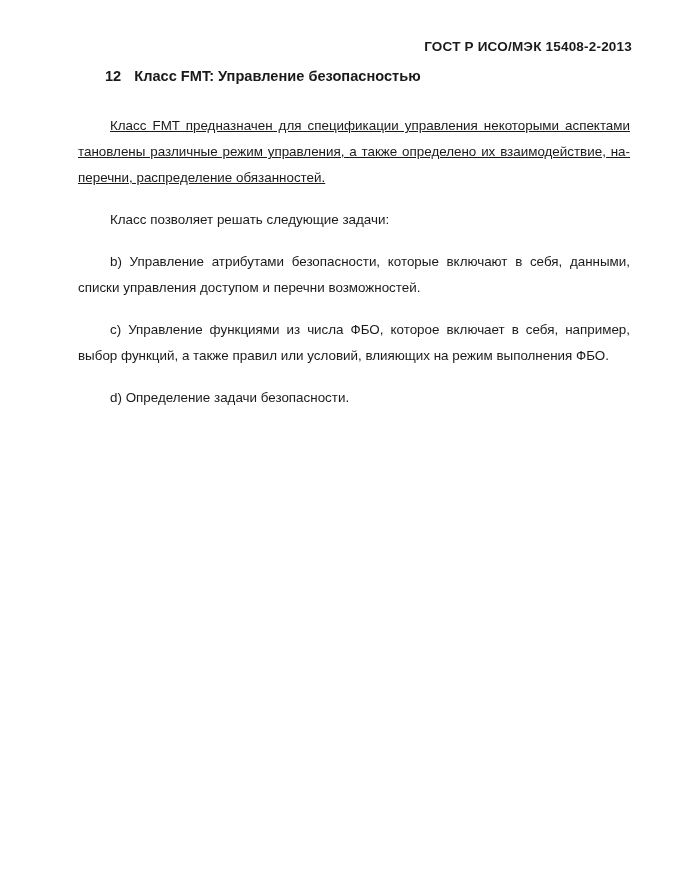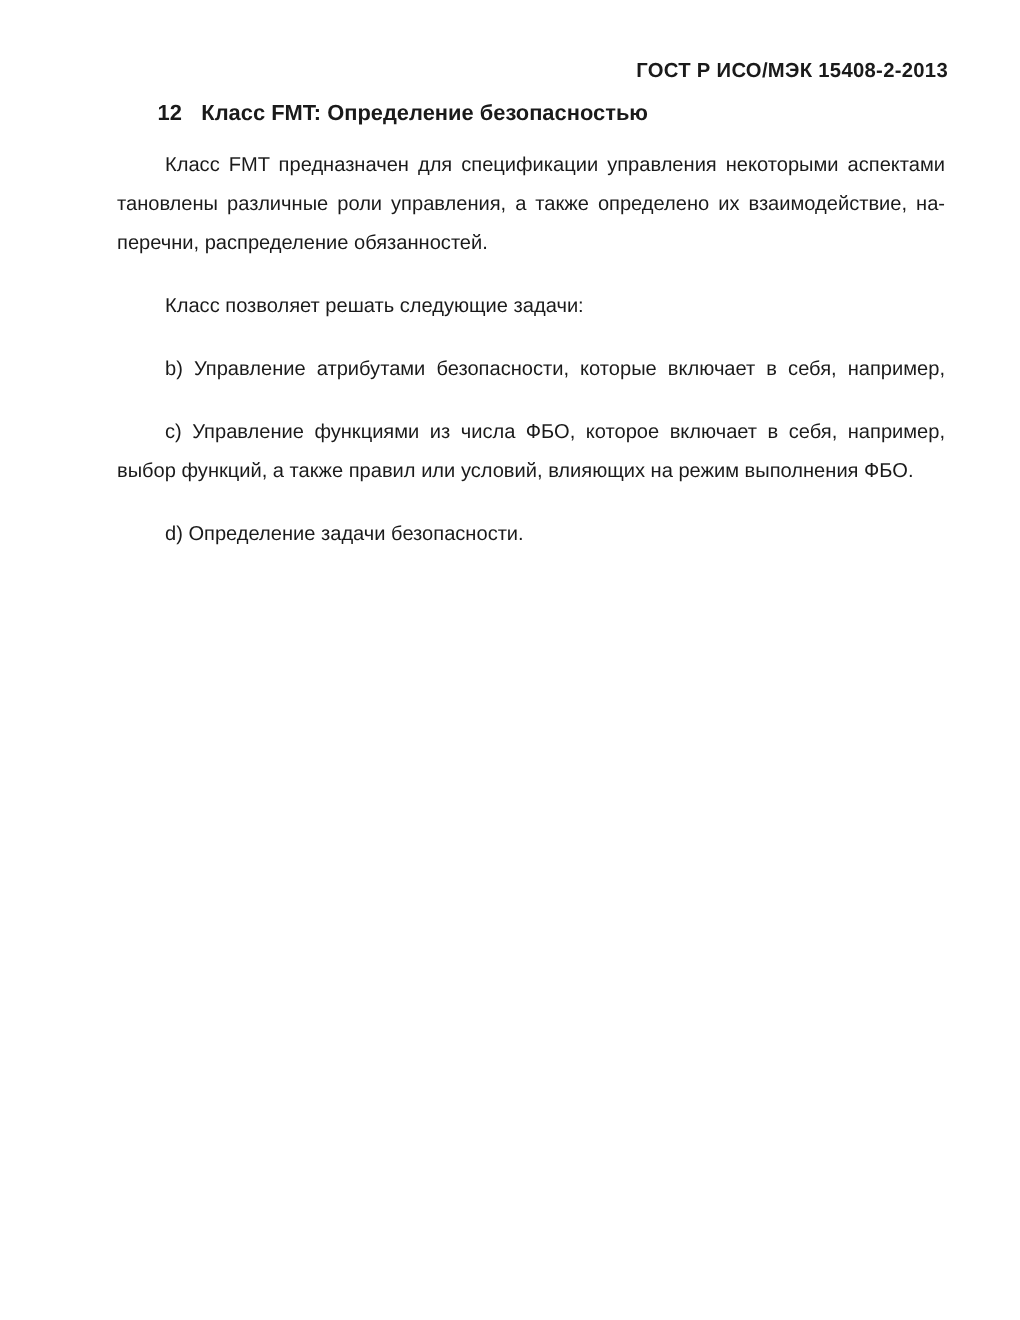--- a/index.html
+++ b/index.html
@@ -37,21 +37,21 @@
   }
   .section-number { margin-right: 13px; }
   .body-text {
     position: absolute;
     top: 97px;
     left: 78px;
     width: 552px;
     font-size: 13.4px;
   }
   .paragraph { margin-top: 16px; }
-  .paragraph:first-child { margin-top: 0; }
+  .paragraph:first-child { margin-top: 16px; text-decoration: underline; }
   .line {
     line-height: 26px;
     text-align: justify;
     text-align-last: justify;
   }
   .line.last-line { text-align-last: left; }
   .line.first-line { text-indent: 32px; }
   .page-number {
     position: absolute;
     top: 824px;
@@ -63,34 +63,35 @@
   }
 </style>
 </head>
 <body>
 
 <div class="page">
   <div class="running-header">ГОСТ Р ИСО/МЭК 15408-2-2013</div>
 
   <div class="section-heading">
     <span class="section-number">12</span>
-    <span class="section-title">Класс FMT: Определение безопасностью</span>
+    <span class="section-title">Класс FMT: Управление безопасностью</span>
   </div>
 
   <div class="body-text">
       <div class="paragraph">
         <div class="line first-line">Класс FMT предназначен для спецификации управления некоторыми аспектами</div>
-        <div class="line">тановлены различные роли управления, а также определено их взаимодействие, на-</div>
+        <div class="line">тановлены различные режим управления, а также определено их взаимодействие, на-</div>
         <div class="line last-line">перечни, распределение обязанностей.</div>
       </div>
       <div class="paragraph">
         <div class="line first-line last-line">Класс позволяет решать следующие задачи:</div>
       </div>
       <div class="paragraph">
-        <div class="line first-line">b) Управление атрибутами безопасности, которые включает в себя, например,</div>
+        <div class="line first-line">b) Управление атрибутами безопасности, которые включают в себя, данными,</div>
+        <div class="line last-line">списки управления доступом и перечни возможностей.</div>
       </div>
       <div class="paragraph">
         <div class="line first-line">c) Управление функциями из числа ФБО, которое включает в себя, например,</div>
         <div class="line last-line">выбор функций, а также правил или условий, влияющих на режим выполнения ФБО.</div>
       </div>
       <div class="paragraph">
         <div class="line first-line last-line">d) Определение задачи безопасности.</div>
       </div>
     </div>
 

